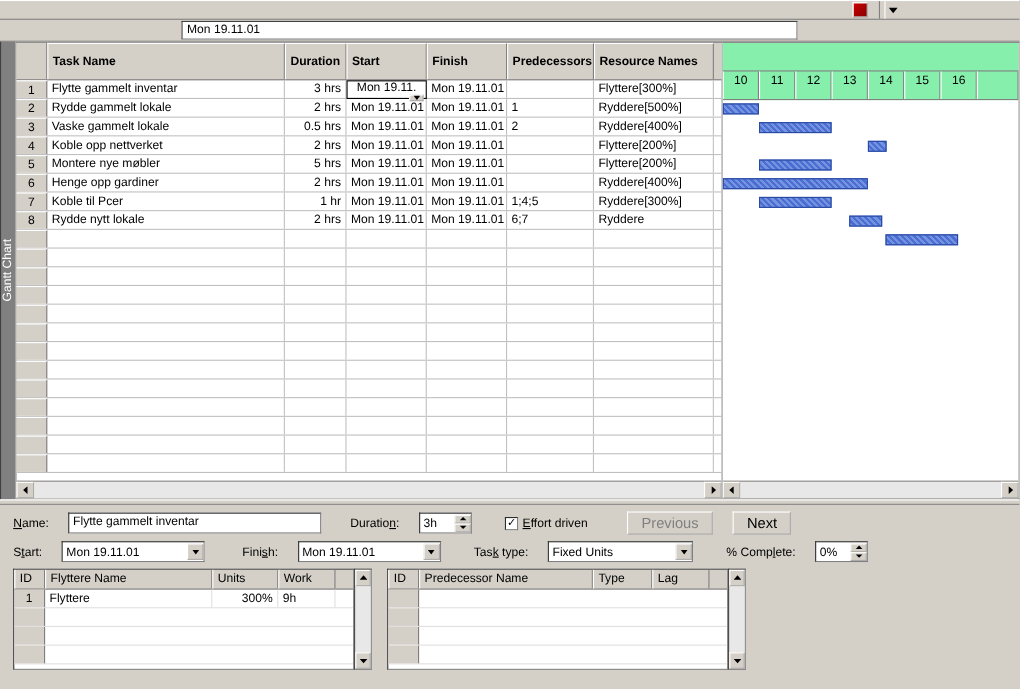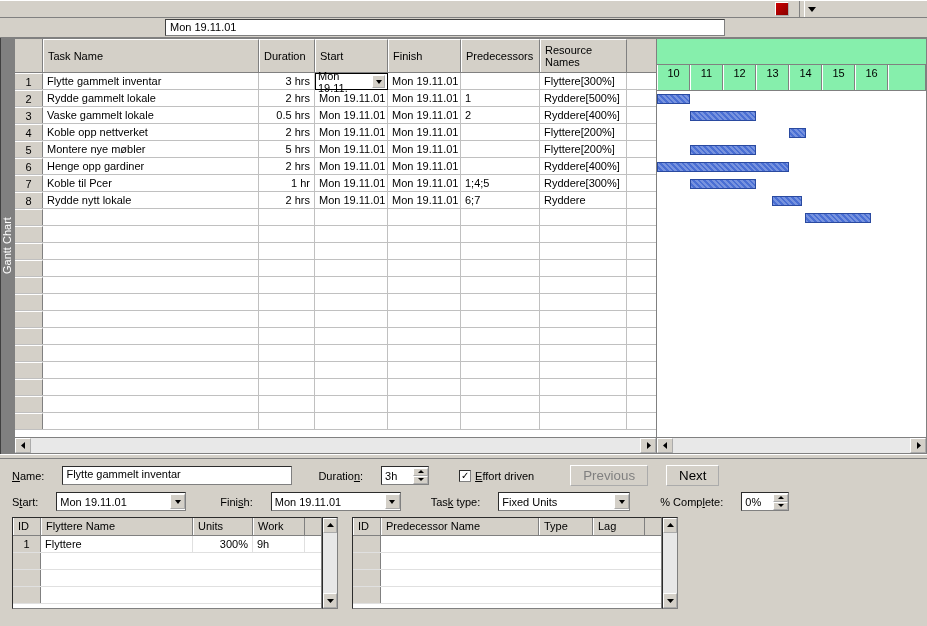--- a/index.html
+++ b/index.html
@@ -15,29 +15,29 @@
 
   .datebar { height: 20px; background: #d4d0c8; border-bottom: 1px solid #808080; display:flex; align-items:center; padding-left: 165px; }
   .datebar .datebox { width: 560px; height:17px; background:#fff; border:1px solid #808080; border-top-color:#404040; border-left-color:#404040; padding:1px 4px; }
 
   
   .mainarea { position:absolute; top:38px; left:0; right:0; height: 416px; display:flex; }
 
   .sidebar-tab { width: 14px; background: #808080; color:#fff; writing-mode: vertical-rl; transform: rotate(180deg); text-align:center; font-size:11px; padding:4px 0; border-right:1px solid #404040; }
 
   .gridwrap { width: 643px; background:#fff; border:1px solid #808080; position:relative; }
-  .grid-hdr { display:flex; background:#d4d0c8; height:34px; border-bottom:1px solid #808080; }
+  .grid-hdr { display:flex; background:#d4d0c8; height:34px; border-bottom:1px solid #808080;font-weight:bold; }
   .grid-hdr .idcol { width:28px; border-right:1px solid #808080; }
   .hcell { border-right:1px solid #808080; border-left:1px solid #fff; border-top:1px solid #fff; display:flex; align-items:center; padding:0 4px; }
   .grid-body { }
   .grow { display:flex; height:17px; border-bottom:1px solid #c0c0c0; }
   .gid { width:28px; background:#d4d0c8; border-right:1px solid #808080; border-top:1px solid #fff; text-align:center; line-height:16px; }
   .gc { border-right:1px solid #c0c0c0; padding:0 4px; line-height:16px; white-space:nowrap; overflow:hidden; }
   .gc.right { text-align:right; }
-  .startcell-active { border:1px solid #000; display:flex; align-items:center; padding:0 2px; height:17px; }
+  .startcell-active { border:1px solid #000; display:flex; align-items:center; padding:0 2px; height:17px;flex-direction:column; }
   .startcell-active .dd { width:13px; height:13px; background:#d4d0c8; border:1px outset #fff; margin-left:auto; display:flex; align-items:center; justify-content:center;}
   .startcell-active .dd::after{content:"";border-left:3px solid transparent;border-right:3px solid transparent;border-top:4px solid #000;}
 
   .ganttwrap { flex:1; background:#fff; border:1px solid #808080; border-left:none; position:relative; overflow:hidden; }
   .gantt-hdr { height:52px; background:#86efac; border-bottom:1px solid #808080; display:flex; flex-direction:column; }
   .gantt-hdr-top { flex:1; border-bottom:1px solid #808080;}
   .gantt-hdr-bot { flex:1; display:flex; }
   .tick { width:33px; border-right:1px solid #808080; border-left:1px solid #fff; text-align:center; line-height:16px; }
   .ganttrows { position:relative; }
   .gbody-row { height:17px; position:relative; }
@@ -76,21 +76,21 @@
   .sgh .sgc { border-right:1px solid #808080; border-left:1px solid #fff; padding:0 4px; line-height:17px;}
   .subgrid .sgr { display:flex; height:17px; border-bottom:1px solid #e0e0e0;}
   .sgr .sgd { border-right:1px solid #e0e0e0; padding:0 4px; line-height:16px;}
   .sgr .sgid { background:#d4d0c8; border-right:1px solid #808080; text-align:center;}
 
   .vscroll-stub{width:16px;background:#d4d0c8;border:1px inset #808080;display:flex;flex-direction:column;}
   .vscroll-stub .arrow{height:15px;background:#d4d0c8;border:1px outset #fff;display:flex;align-items:center;justify-content:center;}
   .vscroll-stub .track{flex:1;background:#e8e8e8;}
 
   
-  .w-task{width:216px;} .w-dur{width:56px;} .w-start{width:73px;} .w-fin{width:73px;} .w-pred{width:79px;} .w-res{width:87px;}
+  .w-task{width:216px;} .w-dur{width:56px;} .w-start{width:73px;} .w-fin{width:73px;} .w-pred{width:79px;} .w-res{width:109px;}
 </style>
 </head>
 <body>
 <div class="win">
 
 <div class="ribbon">
   <div class="toolicon"></div>
   <div class="sep"></div>
   <div class="drop"></div>
 </div>

